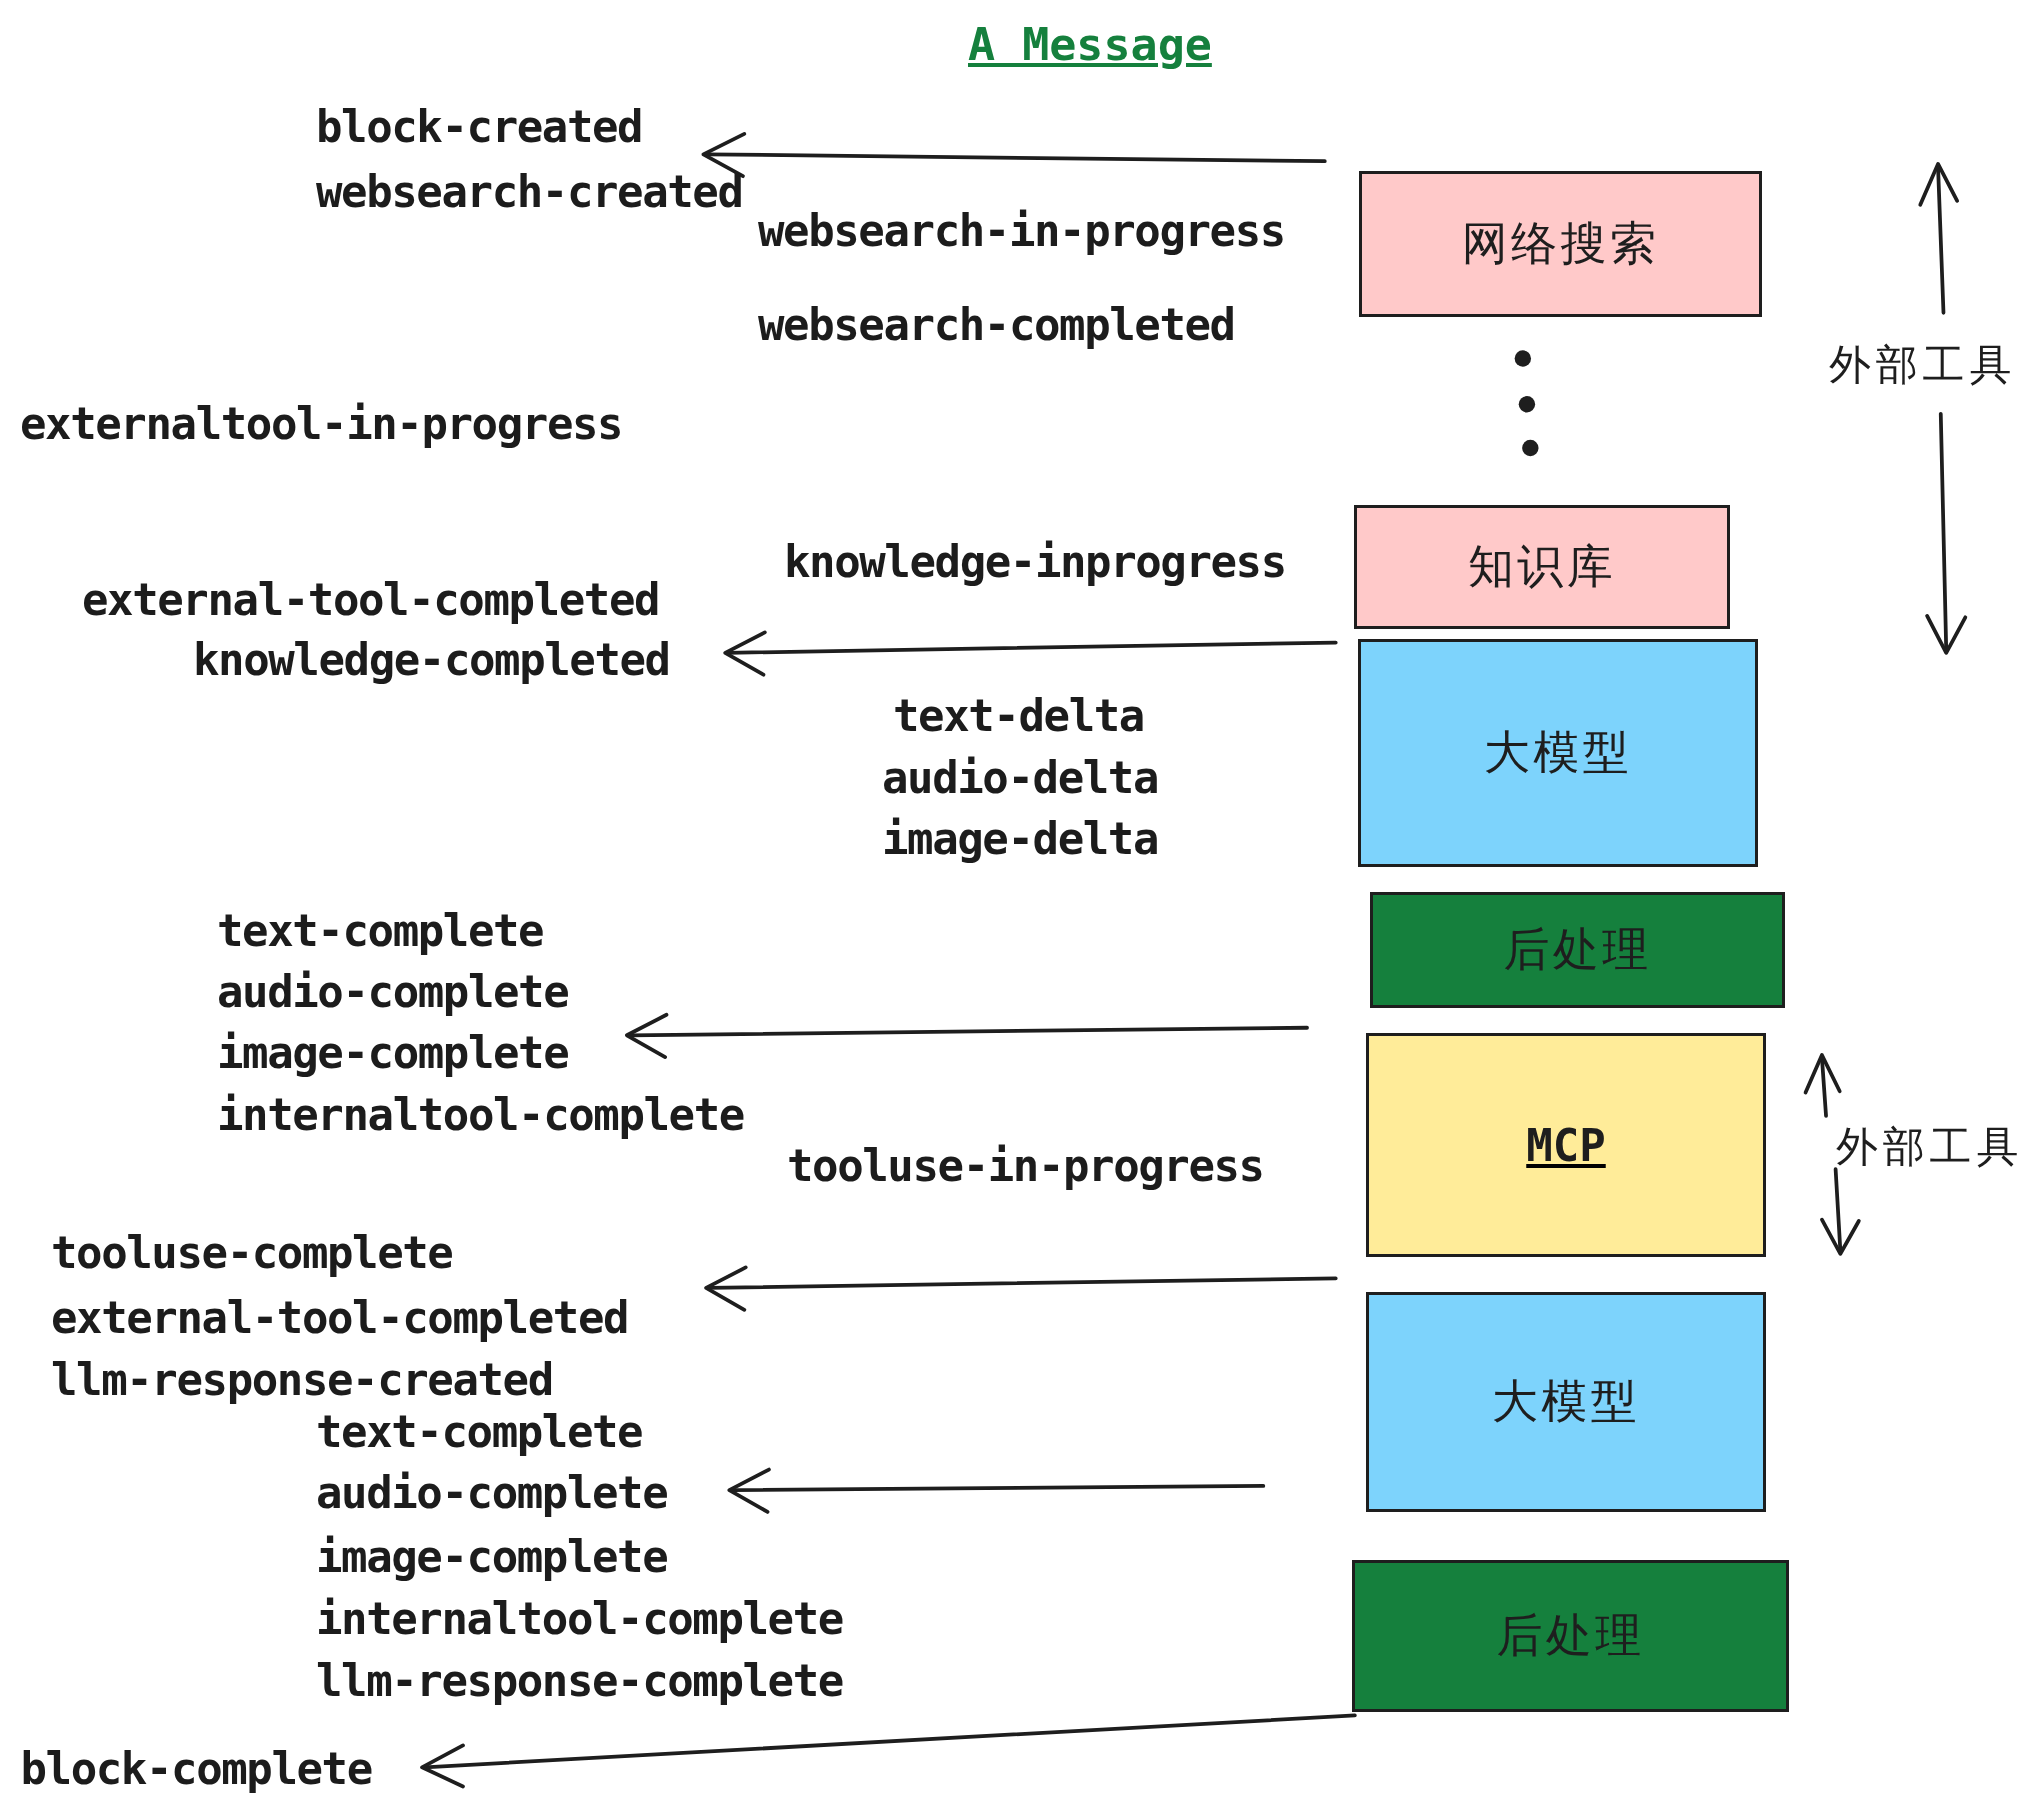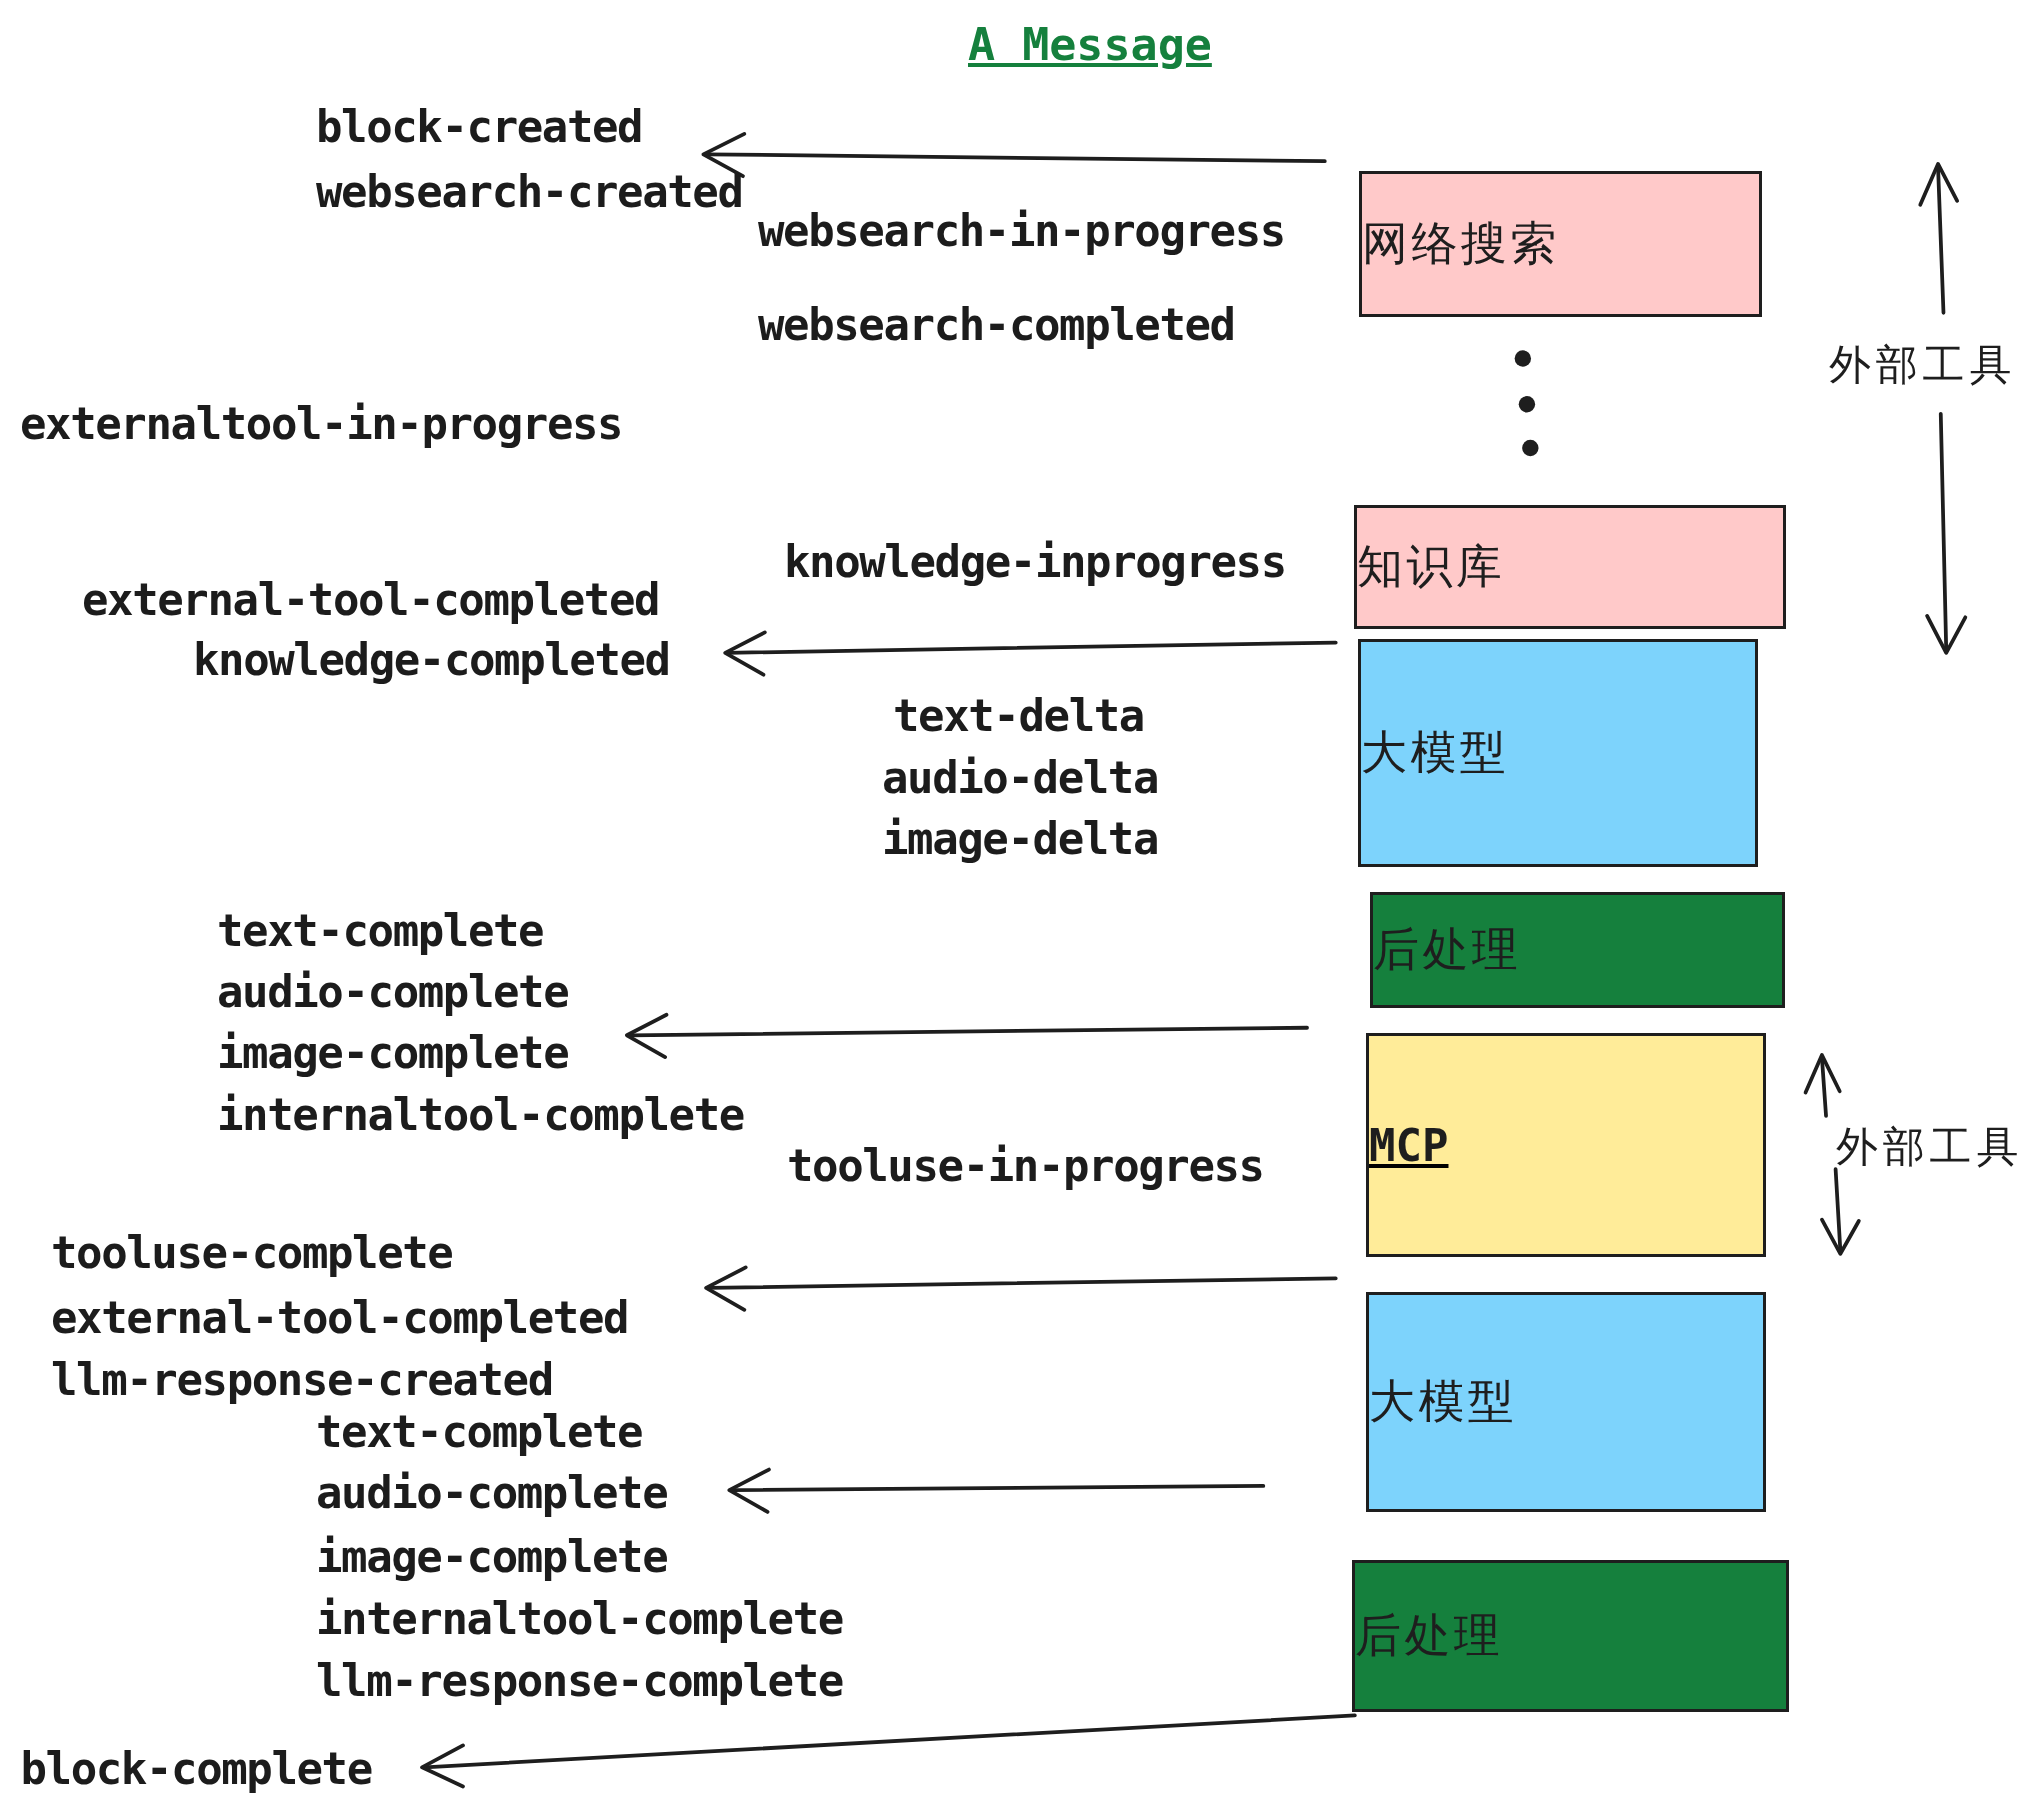--- a/index.html
+++ b/index.html
@@ -25,21 +25,21 @@
     color:#15803d;
     white-space:nowrap;
     text-decoration:underline;
   }
   .box{
     position:absolute;
     box-sizing:border-box;
     border:3.4px solid #1e1e1e;
     display:flex;
     align-items:center;
-    justify-content:flex-start;
+    justify-content:center;
   }
   .box-label{
     font-family:"Liberation Sans", sans-serif;
     font-size:46px;
     color:#1e1e1e;
     letter-spacing:3.4px;
     white-space:nowrap;
   }
   .box-label.latin{
     font:700 44px "DejaVu Sans Mono", monospace;
@@ -158,21 +158,21 @@
   <div class="event-label" style="left:316px;top:1467px">audio-complete</div>
   <div class="event-label" style="left:316px;top:1531px">image-complete</div>
   <div class="event-label" style="left:316px;top:1593px">internaltool-complete</div>
   <div class="event-label" style="left:316px;top:1655px">llm-response-complete</div>
   <div class="event-label" style="left:20.5px;top:1743px">block-complete</div>
 
   <div class="box bg-pink" style="left:1359px;top:171px;width:403px;height:146px">
     <span class="box-label">网络搜索</span>
   </div>
 
-  <div class="box bg-pink" style="left:1354px;top:505px;width:432px;height:124px">
+  <div class="box bg-pink" style="left:1354px;top:505px;width:376px;height:124px">
     <span class="box-label">知识库</span>
   </div>
 
   <div class="box bg-green" style="left:1358px;top:639px;width:400px;height:228px">
     <span class="box-label">大模型</span>
   </div>
 
   <div class="box bg-white" style="left:1370px;top:892px;width:415px;height:116px">
     <span class="box-label">后处理</span>
   </div>

